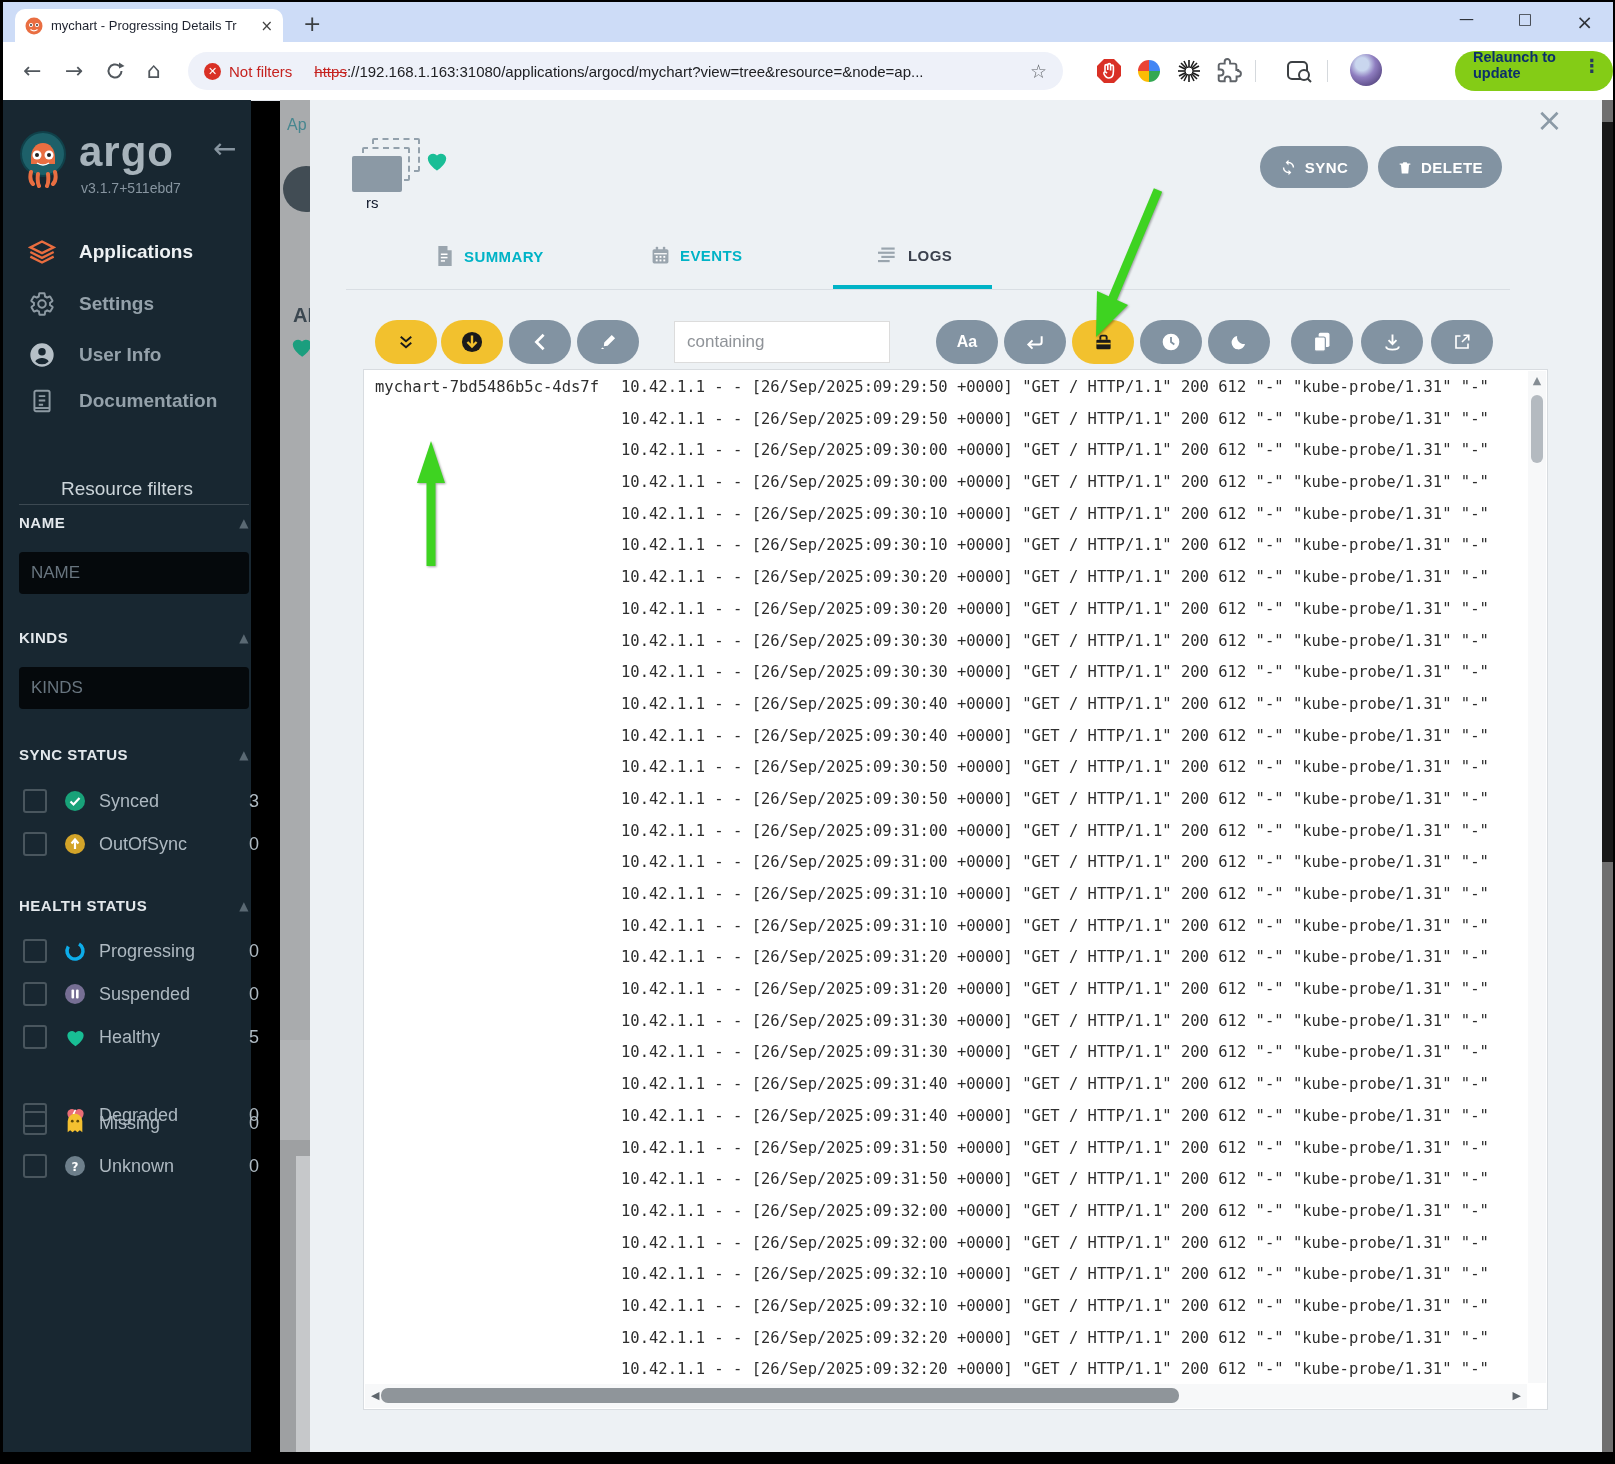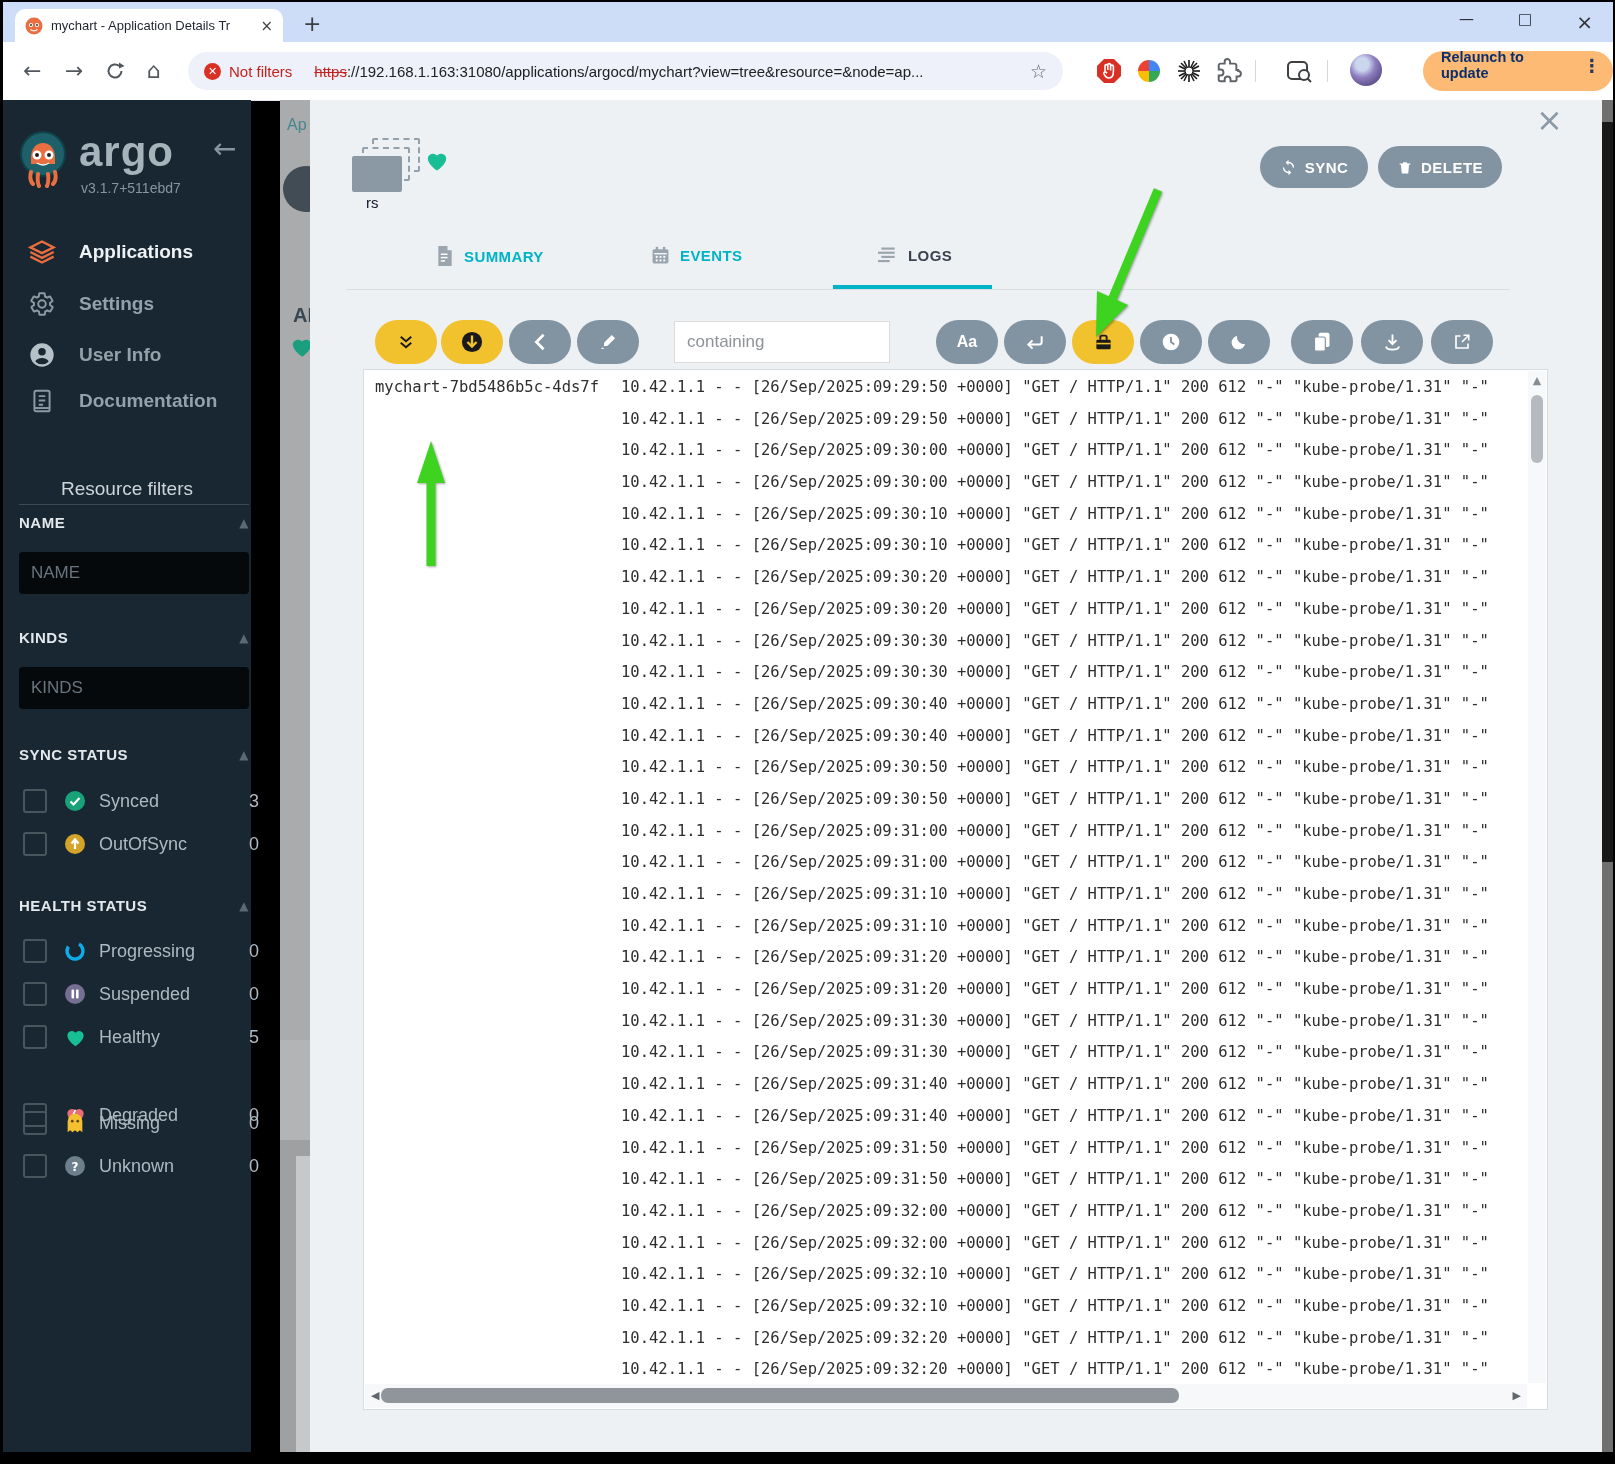--- a/index.html
+++ b/index.html
@@ -21,21 +21,21 @@
   .nsbadge{width:17px;height:17px;border-radius:50%;background:#d93025;color:#fff;font-size:11px;
            display:flex;align-items:center;justify-content:center;flex:0 0 auto;}
   .nstext{color:#c5221f;font-size:15px;margin-right:14px;white-space:nowrap;}
   .urltext{font-size:15px;color:#202124;white-space:nowrap;overflow:hidden;}
   .https{color:#c5221f;text-decoration:line-through;}
   .star{margin-left:auto;font-size:19px;color:#5f6368;}
   .ext{position:absolute;top:16px;width:26px;height:26px;}
   .tdivider{position:absolute;top:18px;width:1px;height:22px;background:#d5d9dd;}
   .avatar{position:absolute;left:1347px;top:12px;width:32px;height:32px;border-radius:50%;
           background:radial-gradient(circle at 38% 32%,#c9d6ee 0 22%,#8f7ec0 45%,#5a4a85 80%,#3c3260);}
-  .relaunch{position:absolute;left:1420px;top:9px;height:40px;background:#fdba74;border-radius:20px;
+  .relaunch{position:absolute;left:1452px;top:9px;height:40px;background:#84cc16;border-radius:20px;
             display:flex;align-items:center;gap:12px;padding:0 12px 12px 18px;box-sizing:border-box;
             color:#0b2f6b;font-size:14.5px;font-weight:bold;}
   .dots{font-size:18px;color:#243a5e;}
   
   #sidebar{position:absolute;left:3px;top:100px;width:248px;bottom:12px;background:#182731;}
   .logo-oct{position:absolute;left:12px;top:28px;}
   .logo-text{position:absolute;left:76px;top:28px;font-size:42px;font-weight:bold;color:#a7b3bb;letter-spacing:1px;}
   .logo-ver{position:absolute;left:78px;top:80px;font-size:14px;color:#8795a0;}
   .collapse-arrow{position:absolute;left:210px;top:32px;font-size:28px;color:#8795a0;}
   .side-item{position:absolute;left:24px;height:34px;display:flex;align-items:center;gap:22px;}
@@ -108,21 +108,21 @@
   <div id="titlebar">
     <div class="tab">
       <svg width="18" height="18" viewBox="0 0 18 18">
         <circle cx="9" cy="9" r="8.5" fill="#e96e41"></circle>
         <circle cx="6" cy="8" r="2" fill="#fff"></circle>
           <circle cx="12" cy="8" r="2" fill="#fff"></circle>
         <circle cx="6" cy="8" r="0.9" fill="#222"></circle>
           <circle cx="12" cy="8" r="0.9" fill="#222"></circle>
         <path d="M5.5 12.5 q3.5 2.6 7 0" stroke="#fff" stroke-width="1.2" fill="none"></path>
       </svg>
-      <span class="tab-title">mychart - Application Details Tr</span>
+      <span class="tab-title">mychart - Progressing Details Tr</span>
       <span class="tab-close glyph">×</span>
     </div>
     <span class="newtab glyph">+</span>
     <div class="winctl">
       <span class="glyph">—</span>
       <span class="glyph">□</span>
       <span class="glyph" style="font-size:20px">×</span>
     </div>
   </div>
 

